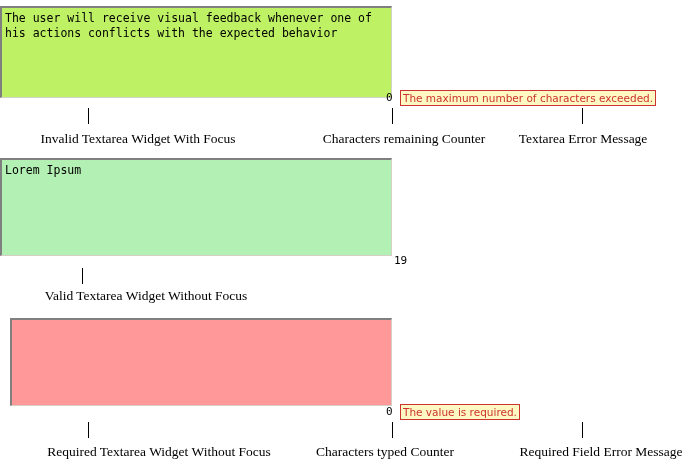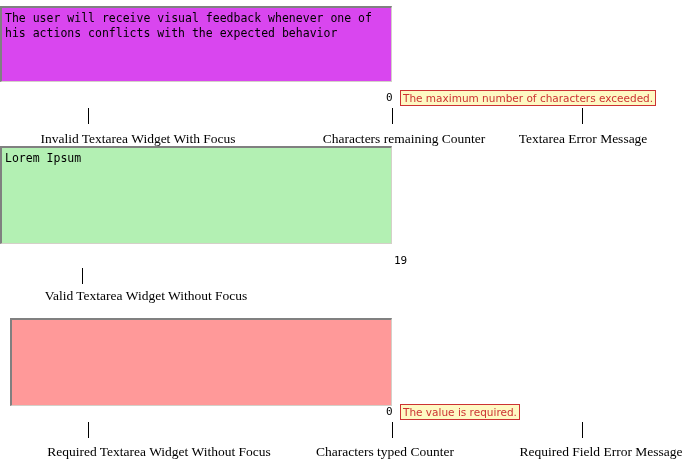--- a/index.html
+++ b/index.html
@@ -29,26 +29,26 @@
     color: #000000;
     padding: 3px 2px 2px 3px;
     white-space: pre-wrap;
     word-wrap: break-word;
     overflow: hidden;
   }
   .ta-invalid-focus {
     left: 0px;
     top: 6px;
     width: 392px;
-    height: 76px;
-    background: #d946ef;
+    height: 92px;
+    background: #bef264;
   }
   .ta-valid {
     left: 0px;
-    top: 146px;
+    top: 158px;
     width: 392px;
     height: 98px;
     background: #b3f0b3;
   }
   .ta-required {
     left: 10px;
     top: 318px;
     width: 382px;
     height: 88px;
     background: #ff9999;

